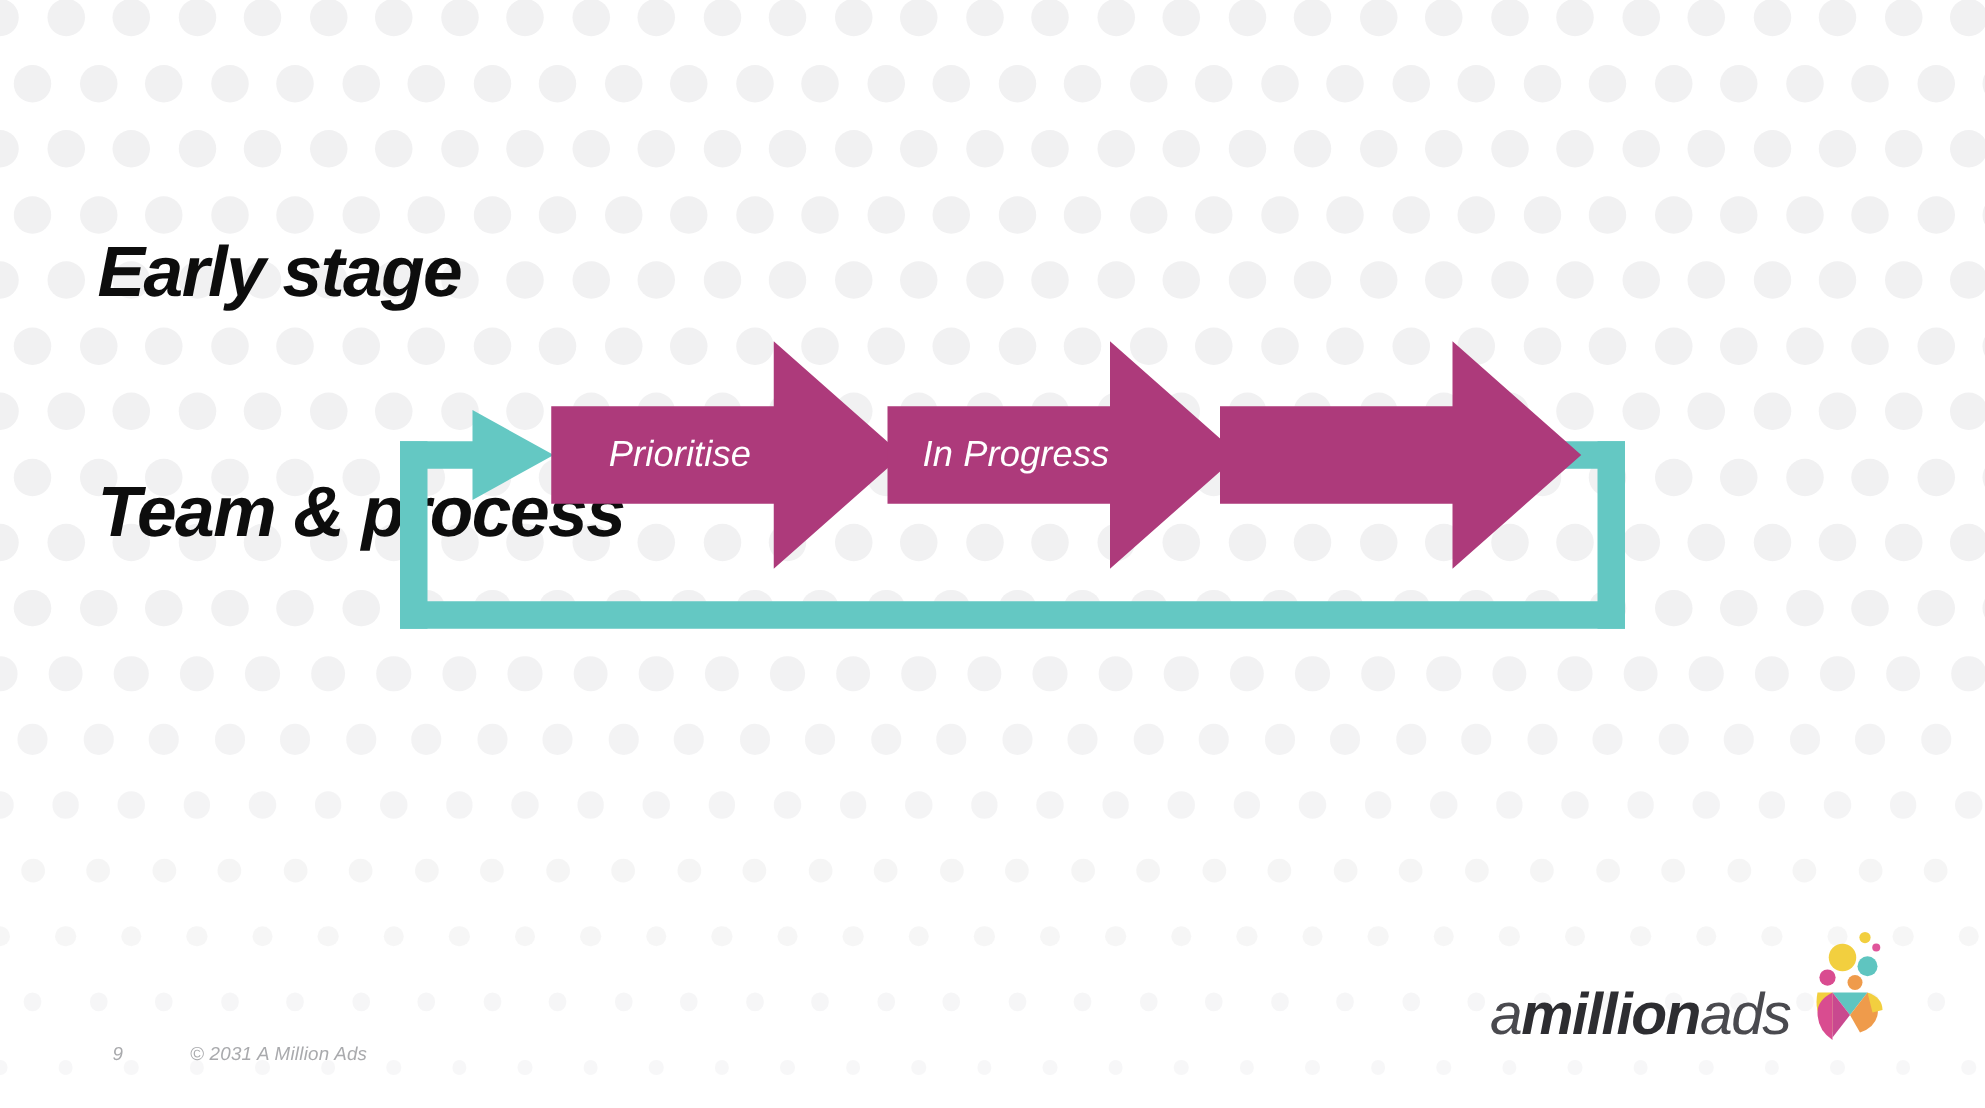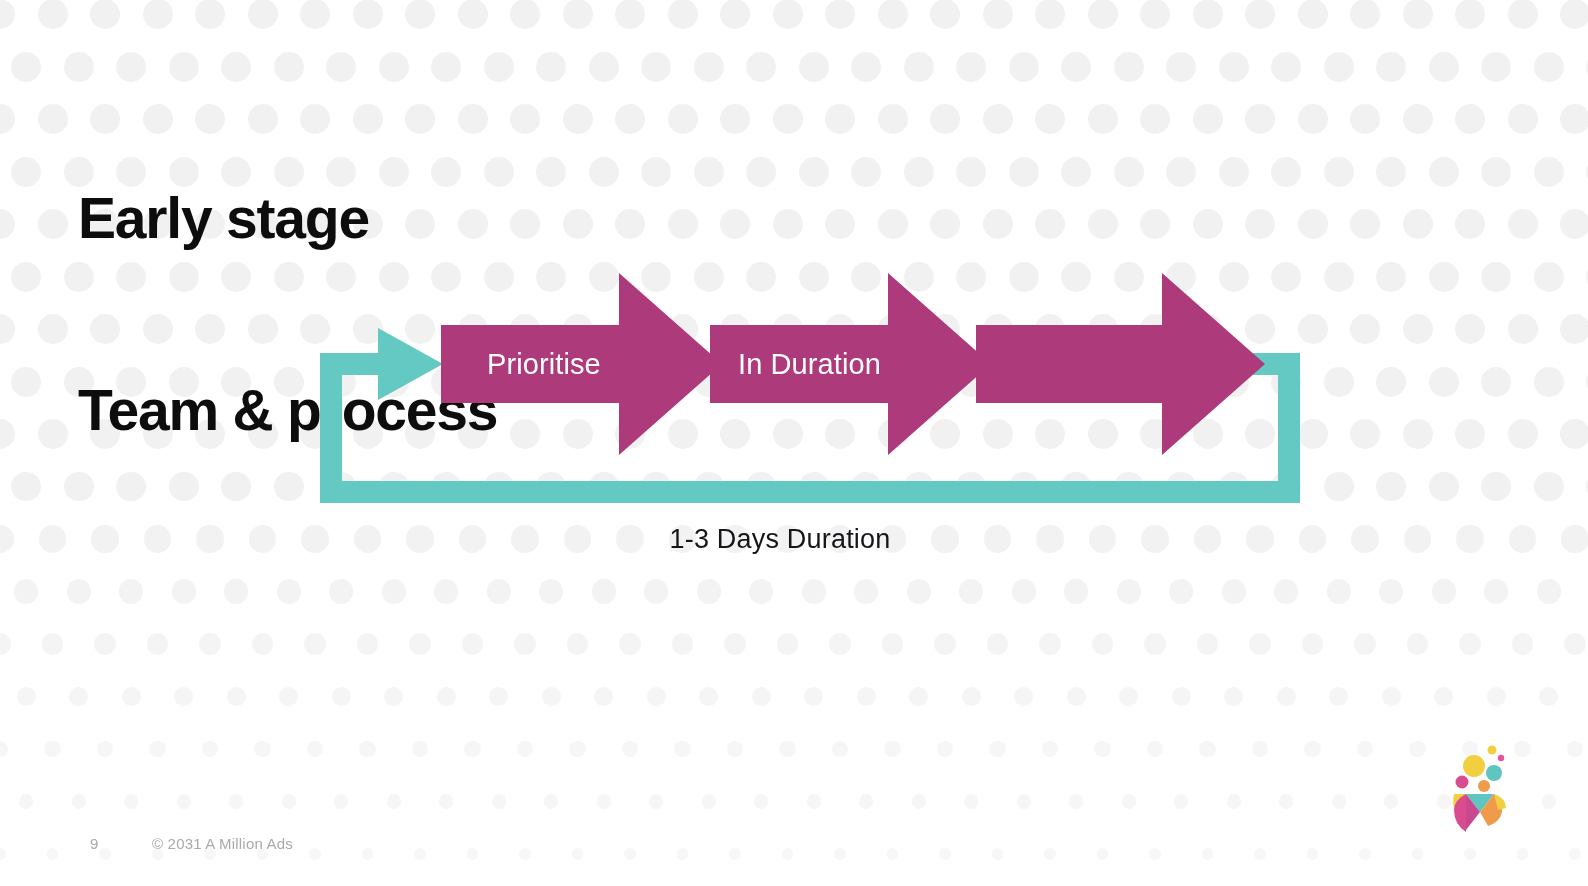--- a/index.html
+++ b/index.html
@@ -10,20 +10,21 @@
   body {
     font-family: "Liberation Sans", sans-serif;
   }
 
   #slide {
     position: relative;
     width: 1588px;
     height: 886px;
     overflow: hidden;
     background: #ffffff;
+    font-style: italic;
   }
 
   
   .dot-layer {
     position: absolute;
     left: 0;
     width: 1588px;
     pointer-events: none;
   }
   .dot {
@@ -693,34 +694,32 @@
         <polygon points="710,325 888,325 888,273 991,364 888,455 888,403 710,403" fill="#ad3a7b"></polygon>
       </g>
 
       <g>
         <polygon points="976,325 1162,325 1162,273 1265,364 1162,455 1162,403 976,403" fill="#ad3a7b"></polygon>
       </g>
     </svg>
 
     
     <div class="arrow-label single" style="left:487px; top:364px;">Prioritise</div>
-    <div class="arrow-label single" style="left:738px; top:364px;">In Duration</div>
+    <div class="arrow-label single" style="left:738px; top:364px;">In Progress</div>
 
     
-    <div class="caption">
-      <span class="caption-inner">1-3 Days Duration</span>
-    </div>
   </div>
 
   <div class="footer">
     <span class="footer-page">9</span>
     <span class="footer-copy">© 2031 A Million Ads</span>
   </div>
 
   <div class="logo">
+    <div class="logo-text"><span class="thin">a</span><span class="bold">million</span><span class="thin">ads</span></div>
 
     <svg class="logo-mark" width="72" height="92" viewBox="0 0 72 92" xmlns="http://www.w3.org/2000/svg">
 
       <circle cx="52" cy="10" r="4.5" fill="#f2cf3f"></circle>
       <circle cx="61" cy="18" r="3.2" fill="#e0559b"></circle>
       <circle cx="34" cy="26" r="11" fill="#f2cf3f"></circle>
       <circle cx="54" cy="33" r="8" fill="#5fc5c0"></circle>
       <circle cx="22" cy="42" r="6.5" fill="#d94c90"></circle>
       <circle cx="44" cy="46" r="6" fill="#ef9b4b"></circle>
 

